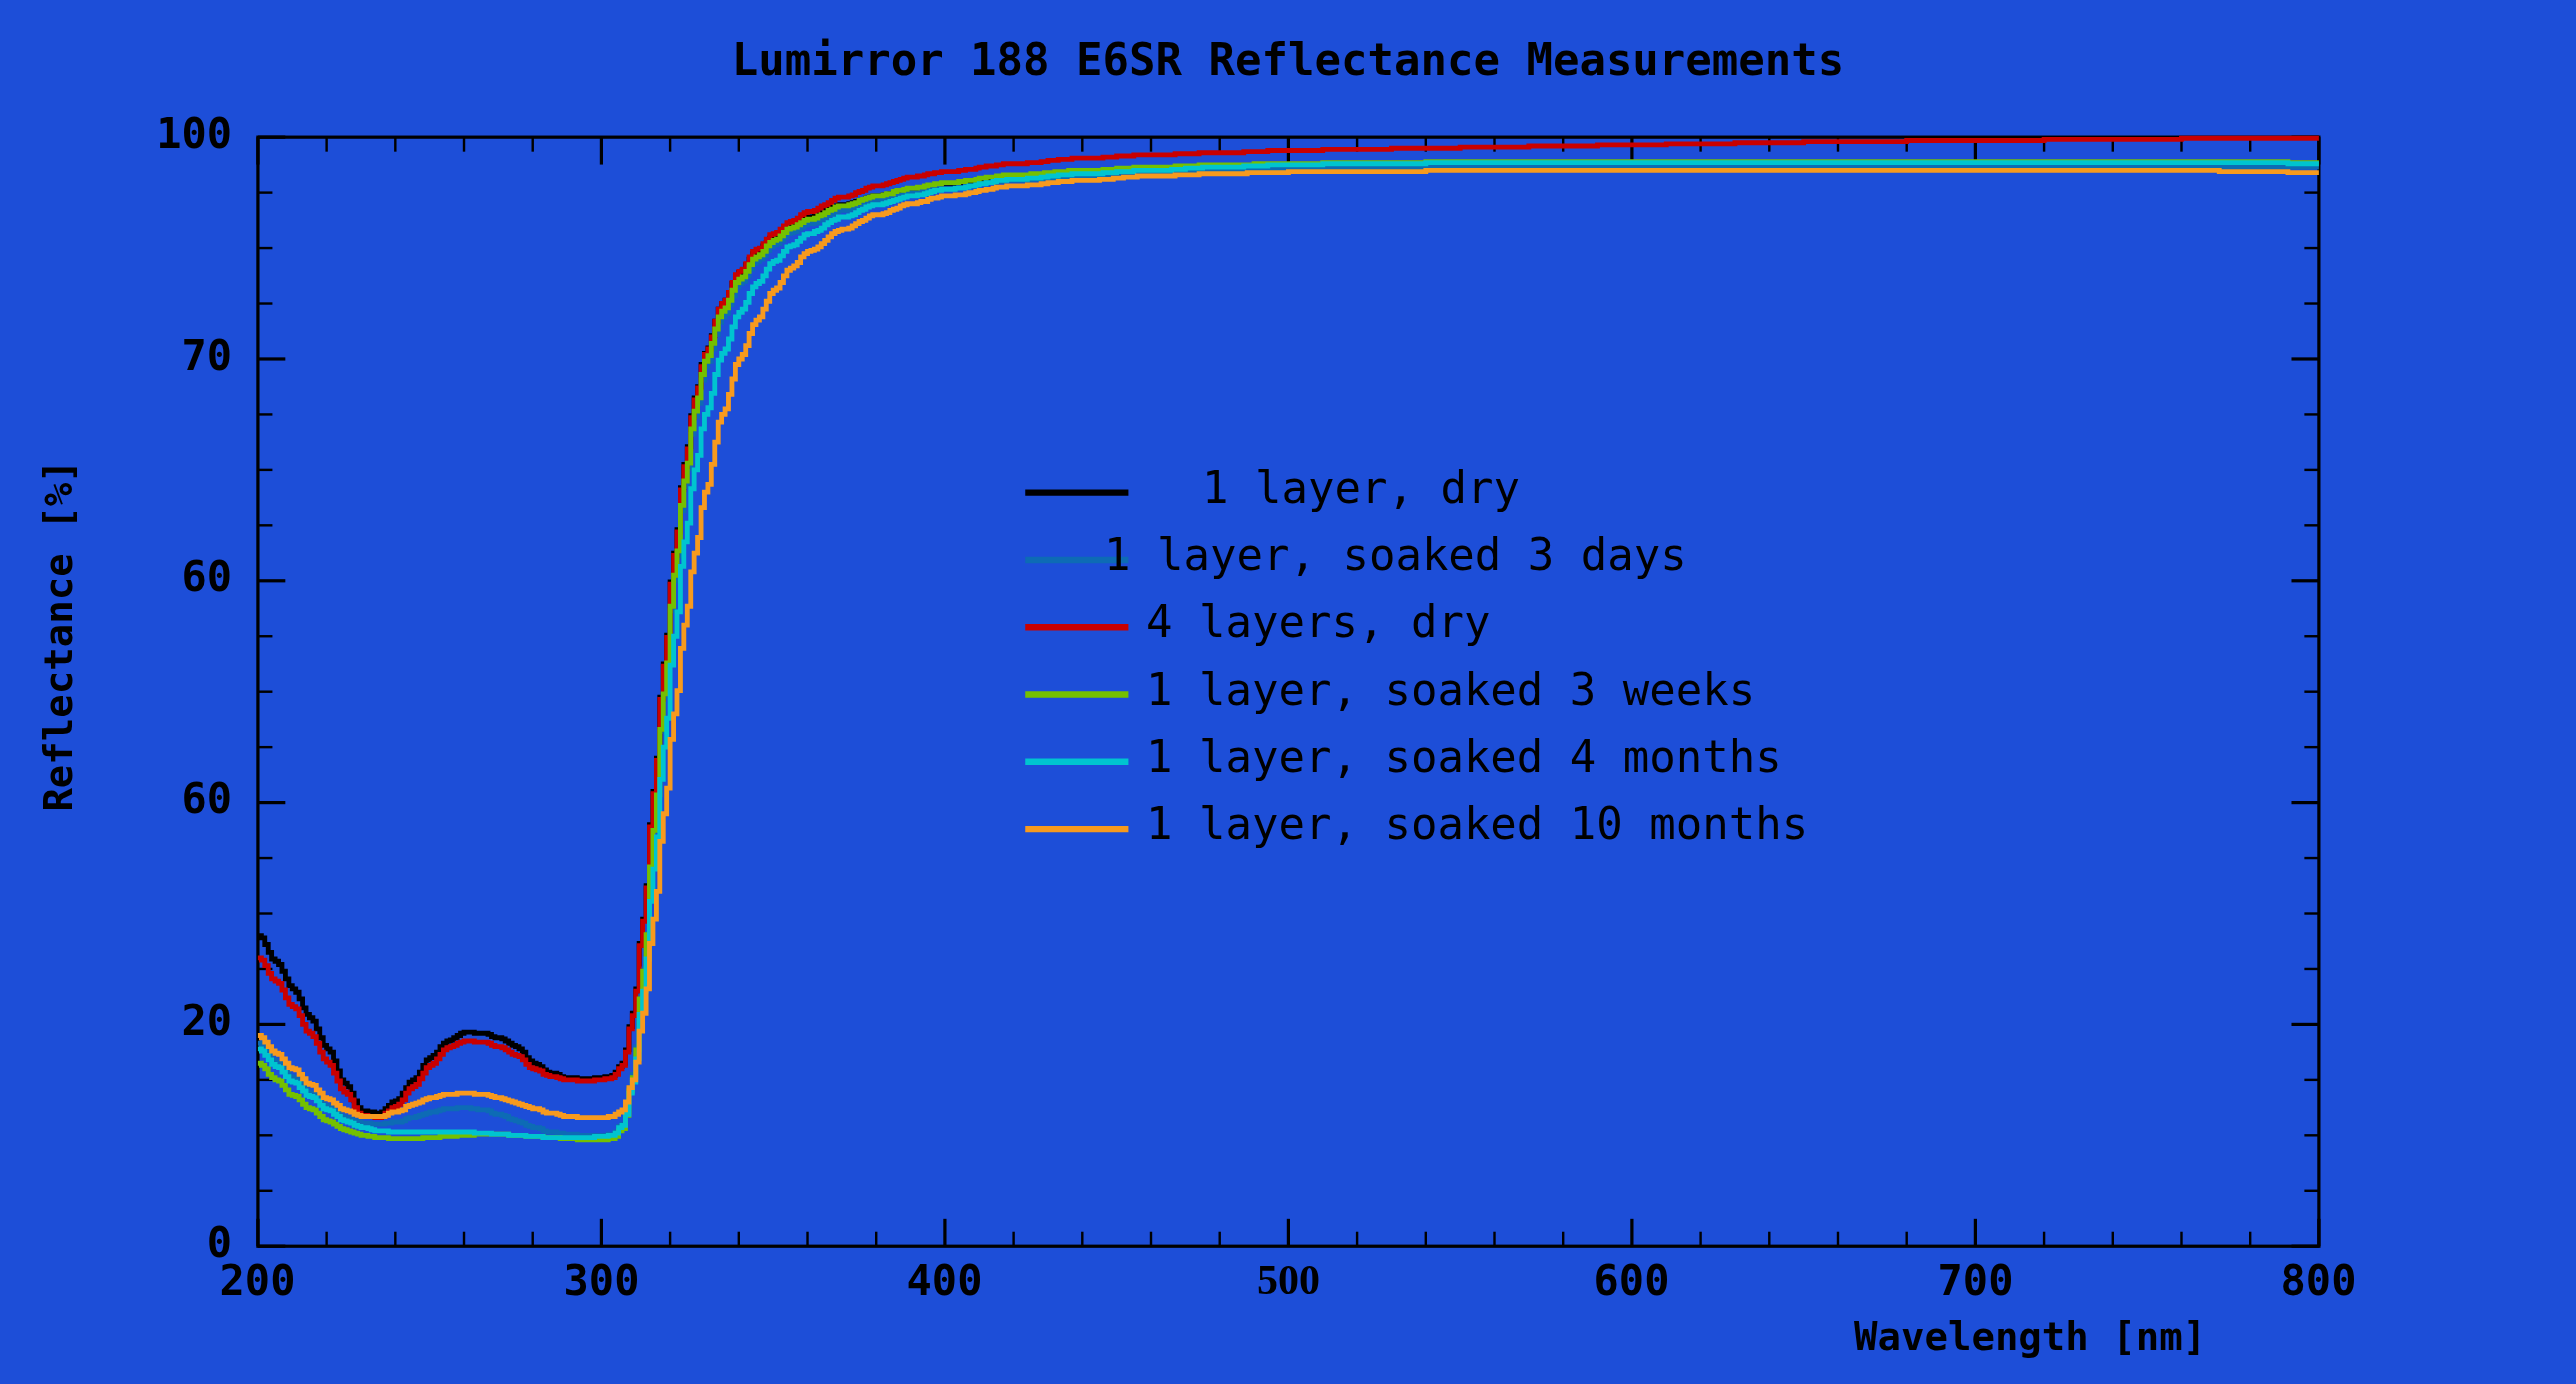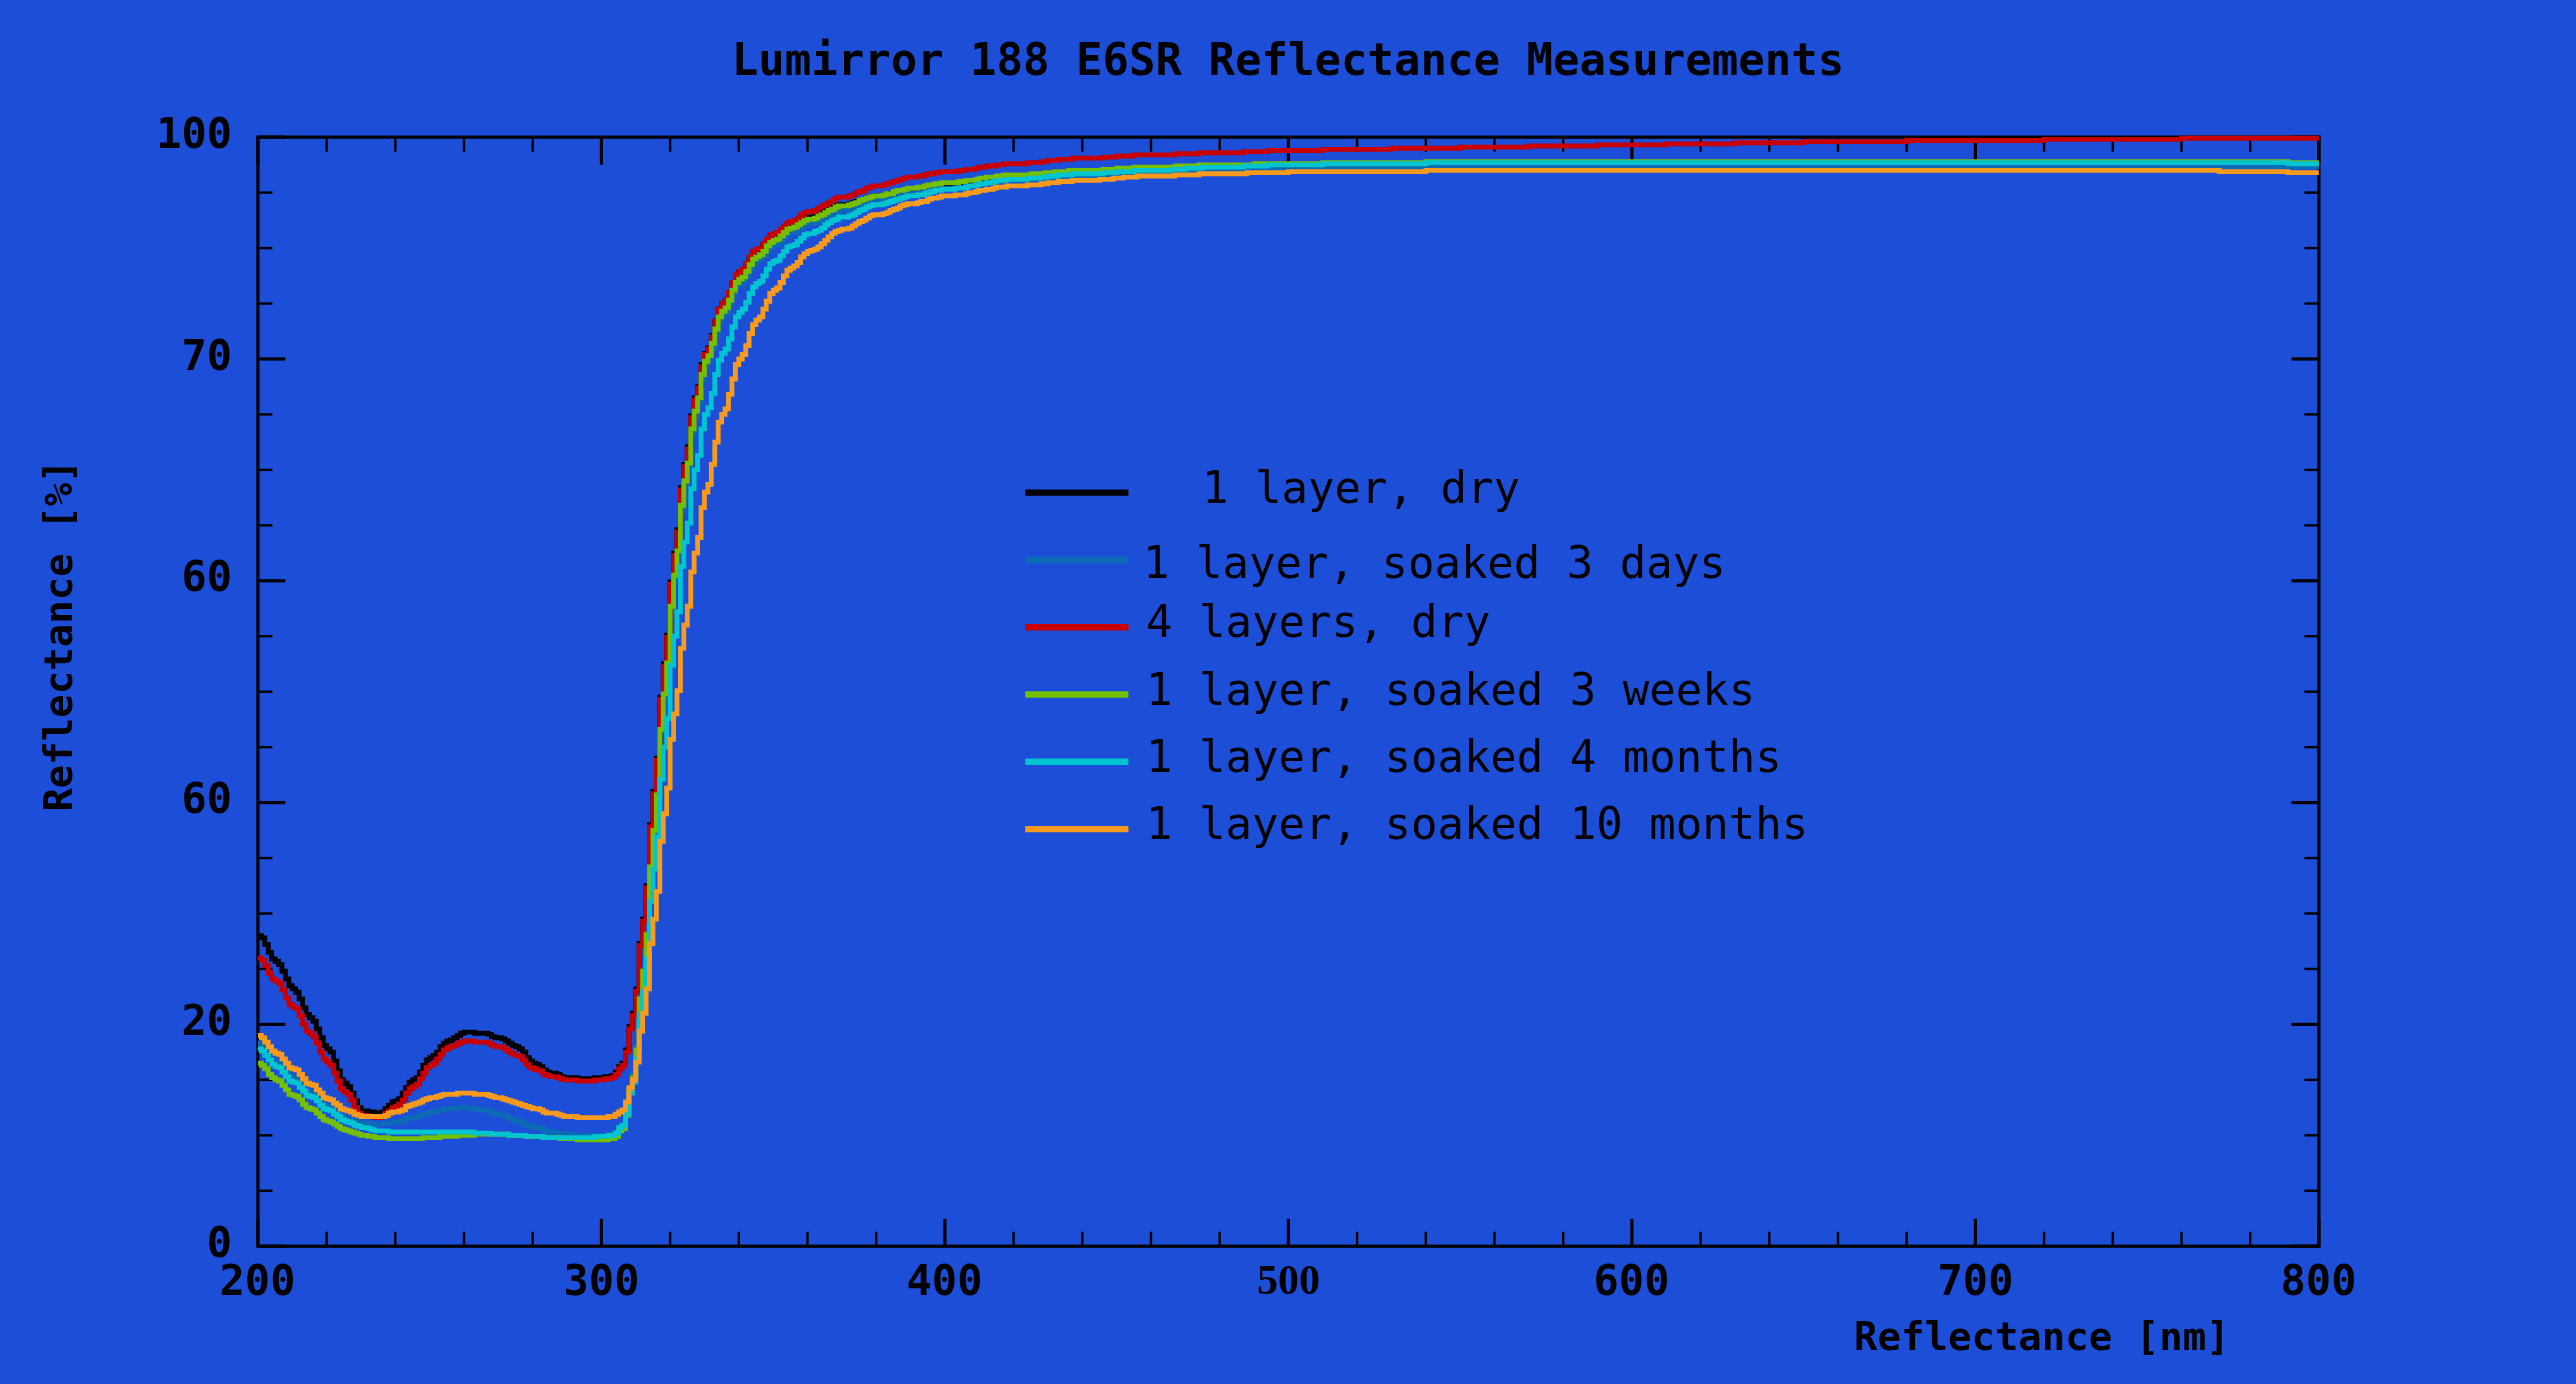--- a/index.html
+++ b/index.html
@@ -78,21 +78,21 @@
 </style>
 </head>
 <body>
 
 <div id="page">
 
   <div id="plot-title">Lumirror 188 E6SR Reflectance Measurements</div>
 
   <div id="ylabel">Reflectance [%]</div>
 
-  <div id="xlabel">Reflectance [nm]</div>
+  <div id="xlabel">Wavelength [nm]</div>
 
   <svg class="canvas" width="2576" height="1385" viewBox="0 0 3196 1718">
     <g id="minor-ticks">
         <line x1="405.23333333333335" y1="1546" x2="405.23333333333335" y2="1528" stroke="#000" stroke-width="3"></line>
         <line x1="405.23333333333335" y1="170" x2="405.23333333333335" y2="188" stroke="#000" stroke-width="3"></line>
         <line x1="490.4666666666667" y1="1546" x2="490.4666666666667" y2="1528" stroke="#000" stroke-width="3"></line>
         <line x1="490.4666666666667" y1="170" x2="490.4666666666667" y2="188" stroke="#000" stroke-width="3"></line>
         <line x1="575.7" y1="1546" x2="575.7" y2="1528" stroke="#000" stroke-width="3"></line>
         <line x1="575.7" y1="170" x2="575.7" y2="188" stroke="#000" stroke-width="3"></line>
         <line x1="660.9333333333334" y1="1546" x2="660.9333333333334" y2="1528" stroke="#000" stroke-width="3"></line>
@@ -225,21 +225,21 @@
       <div class="axis-tick-label xtick-label" style="left: 2246px; top: 1256px; width: 145px;">800</div>
       <div class="axis-tick-label ytick-label" style="left: 55px; top: 1218px; width: 177px;">0</div>
       <div class="axis-tick-label ytick-label" style="left: 55px; top: 996px; width: 177px;">20</div>
       <div class="axis-tick-label ytick-label" style="left: 55px; top: 774px; width: 177px;">60</div>
       <div class="axis-tick-label ytick-label" style="left: 55px; top: 552px; width: 177px;">60</div>
       <div class="axis-tick-label ytick-label" style="left: 55px; top: 331px; width: 177px;">70</div>
       <div class="axis-tick-label ytick-label" style="left: 55px; top: 109px; width: 177px;">100</div>
     </div>
   <div id="legend-labels">
       <div class="legend-label" style="left: 1202px; top: 462px;">1 layer, dry</div>
-      <div class="legend-label" style="left: 1143px; top: 529px; margin-top: 8px;">1 layer, soaked 3 days</div>
+      <div class="legend-label" style="left: 1104px; top: 529px;">1 layer, soaked 3 days</div>
       <div class="legend-label" style="left: 1146px; top: 596px;">4 layers, dry</div>
       <div class="legend-label" style="left: 1146px; top: 664px;">1 layer, soaked 3 weeks</div>
       <div class="legend-label" style="left: 1146px; top: 731px;">1 layer, soaked 4 months</div>
       <div class="legend-label" style="left: 1146px; top: 798px;">1 layer, soaked 10 months</div>
     </div>
 
 </div>
 
 
 </body></html>

